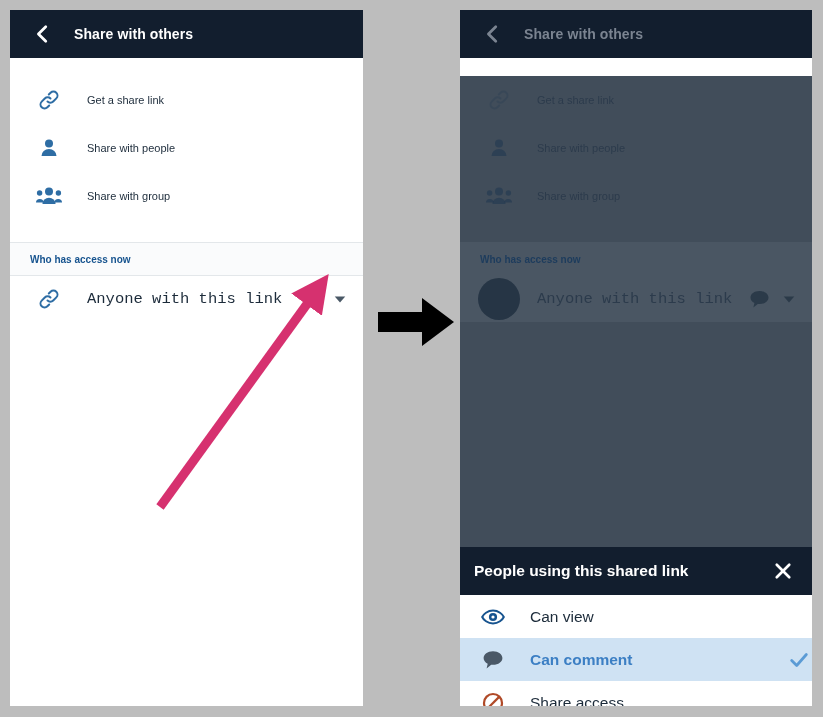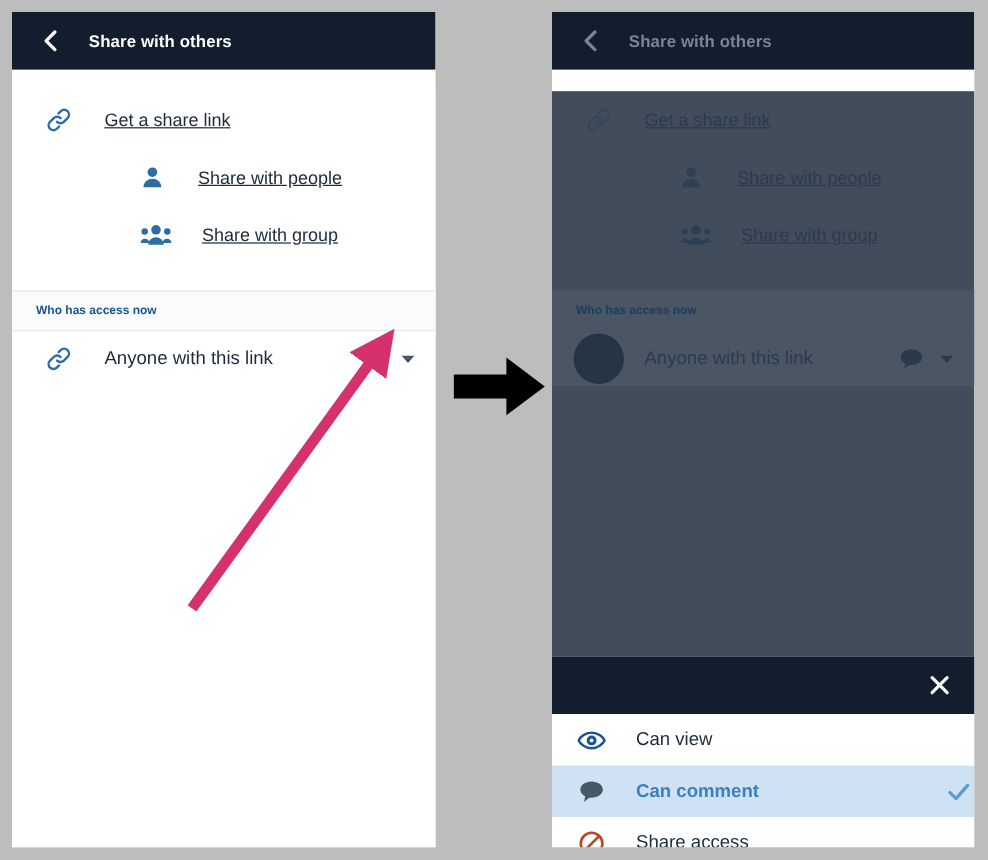--- a/index.html
+++ b/index.html
@@ -71,27 +71,26 @@
   .menu-row .ico {
     width: 26px;
     height: 26px;
     flex: 0 0 auto;
     display: flex;
     align-items: center;
     justify-content: center;
   }
   .menu-row .txt {
     margin-left: 25px;
-    font-size: 15px;
+    font-size: 11px;
     color: #1c2b3a;
     white-space: nowrap;
-    text-decoration: underline;
   }
   .menu-row.first { margin-top: 18px; }
-  .menu-row.gap   { margin-top: 0px; justify-content: center; }
+  .menu-row.gap   { margin-top: 0px; }
 
   .section-head {
     height: 34px;
     display: flex;
     align-items: center;
     padding-left: 20px;
     box-sizing: border-box;
     background: #fafbfc;
     border-top: 1px solid #e3e7ea;
     border-bottom: 1px solid #e3e7ea;
@@ -101,20 +100,21 @@
   }
 
   .access-row {
     height: 46px;
     display: flex;
     align-items: center;
     padding-left: 26px;
     padding-right: 14px;
     box-sizing: border-box;
     position: relative;
+    font-family: Liberation Mono, monospace;
   }
   .access-row .ico {
     width: 26px;
     height: 26px;
     flex: 0 0 auto;
     display: flex;
     align-items: center;
     justify-content: center;
     position: relative;
   }
@@ -370,20 +370,21 @@
         <span class="caret">
           <svg width="14" height="14" viewBox="0 0 16 16">
             <polygon points="2,5 14,5 8,12" fill="#2b3a49"></polygon>
           </svg>
         </span>
       </div>
 
       <div class="sheet">
 
         <div class="sheet-head">
+          <span class="sheet-title">People using this shared link</span>
           <span class="spacer"></span>
           <span class="sheet-close">
             <svg width="20" height="20" viewBox="0 0 24 24">
               <g stroke="#ffffff" stroke-width="3.2" stroke-linecap="round">
                 <line x1="4.5" y1="4.5" x2="19.5" y2="19.5"></line>
                 <line x1="19.5" y1="4.5" x2="4.5" y2="19.5"></line>
               </g>
             </svg>
           </span>
         </div>

